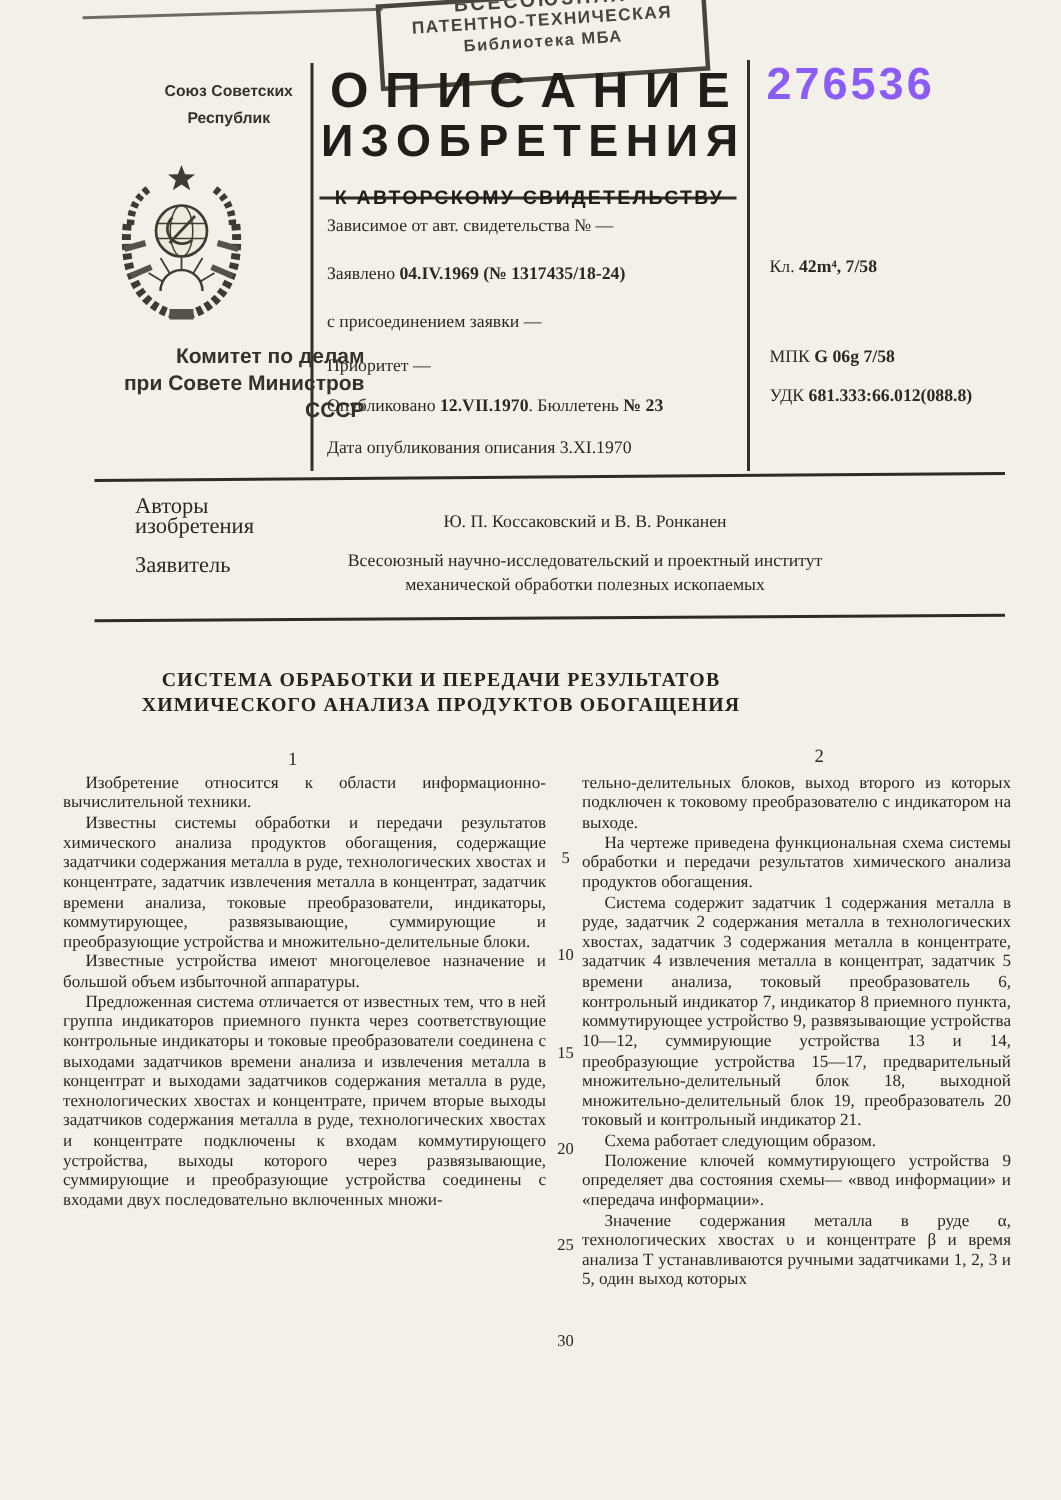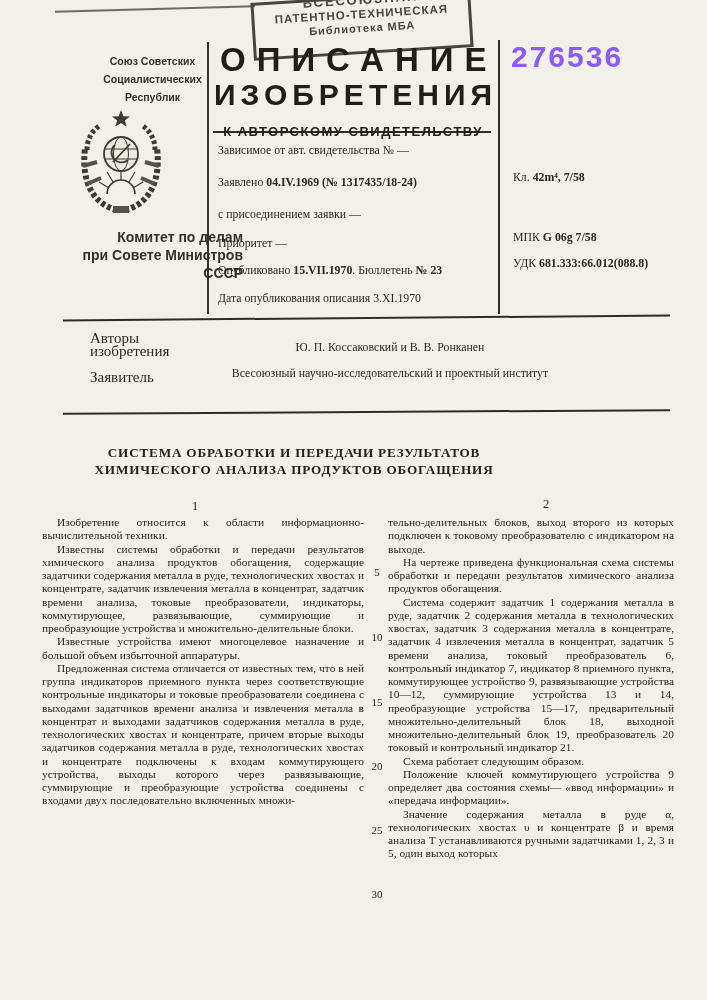--- a/index.html
+++ b/index.html
@@ -72,21 +72,20 @@
     <div class="s2">ПАТЕНТНО-ТЕХНИЧЕСКАЯ</div>
     <div class="s3">Библиотека МБА</div>
   </div>
 
   <div class="vline" style="left:207px;top:42px;height:272px;"></div>
   <div class="vline" style="left:498px;top:40px;height:274px;"></div>
   <div class="hline" style="left:213px;top:131px;width:278px;"></div>
 
   <div class="union">
     <div>Союз Советских</div>
-    <div>Социалистических</div>
     <div>Республик</div>
   </div>
 
   <svg class="emblem" viewBox="0 0 96 104">
     <g stroke="#3f3b33" fill="none" stroke-width="1.3">
 
       <path d="M44,100 C20,94 8,72 12,38" stroke-width="6" stroke-dasharray="4,2.5"></path>
       <path d="M52,100 C76,94 88,72 84,38" stroke-width="6" stroke-dasharray="4,2.5"></path>
       <path d="M14,40 C14,30 18,22 26,16" stroke-width="5" stroke-dasharray="3.5,2.5"></path>
       <path d="M82,40 C82,30 78,22 70,16" stroke-width="5" stroke-dasharray="3.5,2.5"></path>
@@ -120,35 +119,36 @@
   <div class="doc-titles">
     <div class="t1">ОПИСАНИЕ</div>
     <div class="t2">ИЗОБРЕТЕНИЯ</div>
     <div class="t3">К АВТОРСКОМУ СВИДЕТЕЛЬСТВУ</div>
   </div>
 
   <div class="biblio-line" style="top:143px;"><span>Зависимое от авт. свидетельства № —</span><span class="b"></span></div>
   <div class="biblio-line" style="top:175px;"><span>Заявлено </span><span class="b">04.IV.1969 (№ 1317435/18-24)</span></div>
   <div class="biblio-line" style="top:207px;"><span>с присоединением заявки —</span></div>
   <div class="biblio-line" style="top:236px;"><span>Приоритет —</span></div>
-  <div class="biblio-line" style="top:263px;"><span>Опубликовано </span><span class="b">15.VII.1970</span><span>. Бюллетень </span><span class="b">№ 23</span></div>
+  <div class="biblio-line" style="top:263px;"><span>Опубликовано </span><span class="b">12.VII.1970</span><span>. Бюллетень </span><span class="b">№ 23</span></div>
   <div class="biblio-line" style="top:291px;"><span>Дата опубликования описания 3.XI.1970</span></div>
 
   <div class="patnum">276536</div>
   <div class="meta-line" style="top:170px;"><span>Кл. </span><span class="b">42m⁴, 7/58</span></div>
   <div class="meta-line" style="top:230px;"><span>МПК </span><span class="b">G 06g 7/58</span></div>
   <div class="meta-line" style="top:256px;"><span>УДК </span><span class="b">681.333:66.012(088.8)</span></div>
 
   <div class="hline" style="left:63px;top:317px;width:607px;transform:rotate(-0.45deg);"></div>
 
   <div class="lbl" style="top:330px;">Авторы</div>
   <div class="lbl" style="top:343px;">изобретения</div>
   <div class="ctrval" style="top:340px;">Ю. П. Коссаковский и В. В. Ронканен</div>
   <div class="lbl" style="top:369px;">Заявитель</div>
   <div class="ctrval" style="top:366px;">Всесоюзный научно-исследовательский и проектный институт</div>
+  <div class="ctrval" style="top:382px;">механической обработки полезных ископаемых</div>
 
   <div class="hline" style="left:63px;top:411px;width:607px;transform:rotate(-0.35deg);"></div>
 
   <div class="inv-title" style="top:444px;">
     <div>СИСТЕМА ОБРАБОТКИ И ПЕРЕДАЧИ РЕЗУЛЬТАТОВ</div>
     <div>ХИМИЧЕСКОГО АНАЛИЗА ПРОДУКТОВ ОБОГАЩЕНИЯ</div>
   </div>
 
   <div class="colmark" style="left:192px;top:499px;">1</div>
   <div class="colmark" style="left:543px;top:497px;">2</div>

